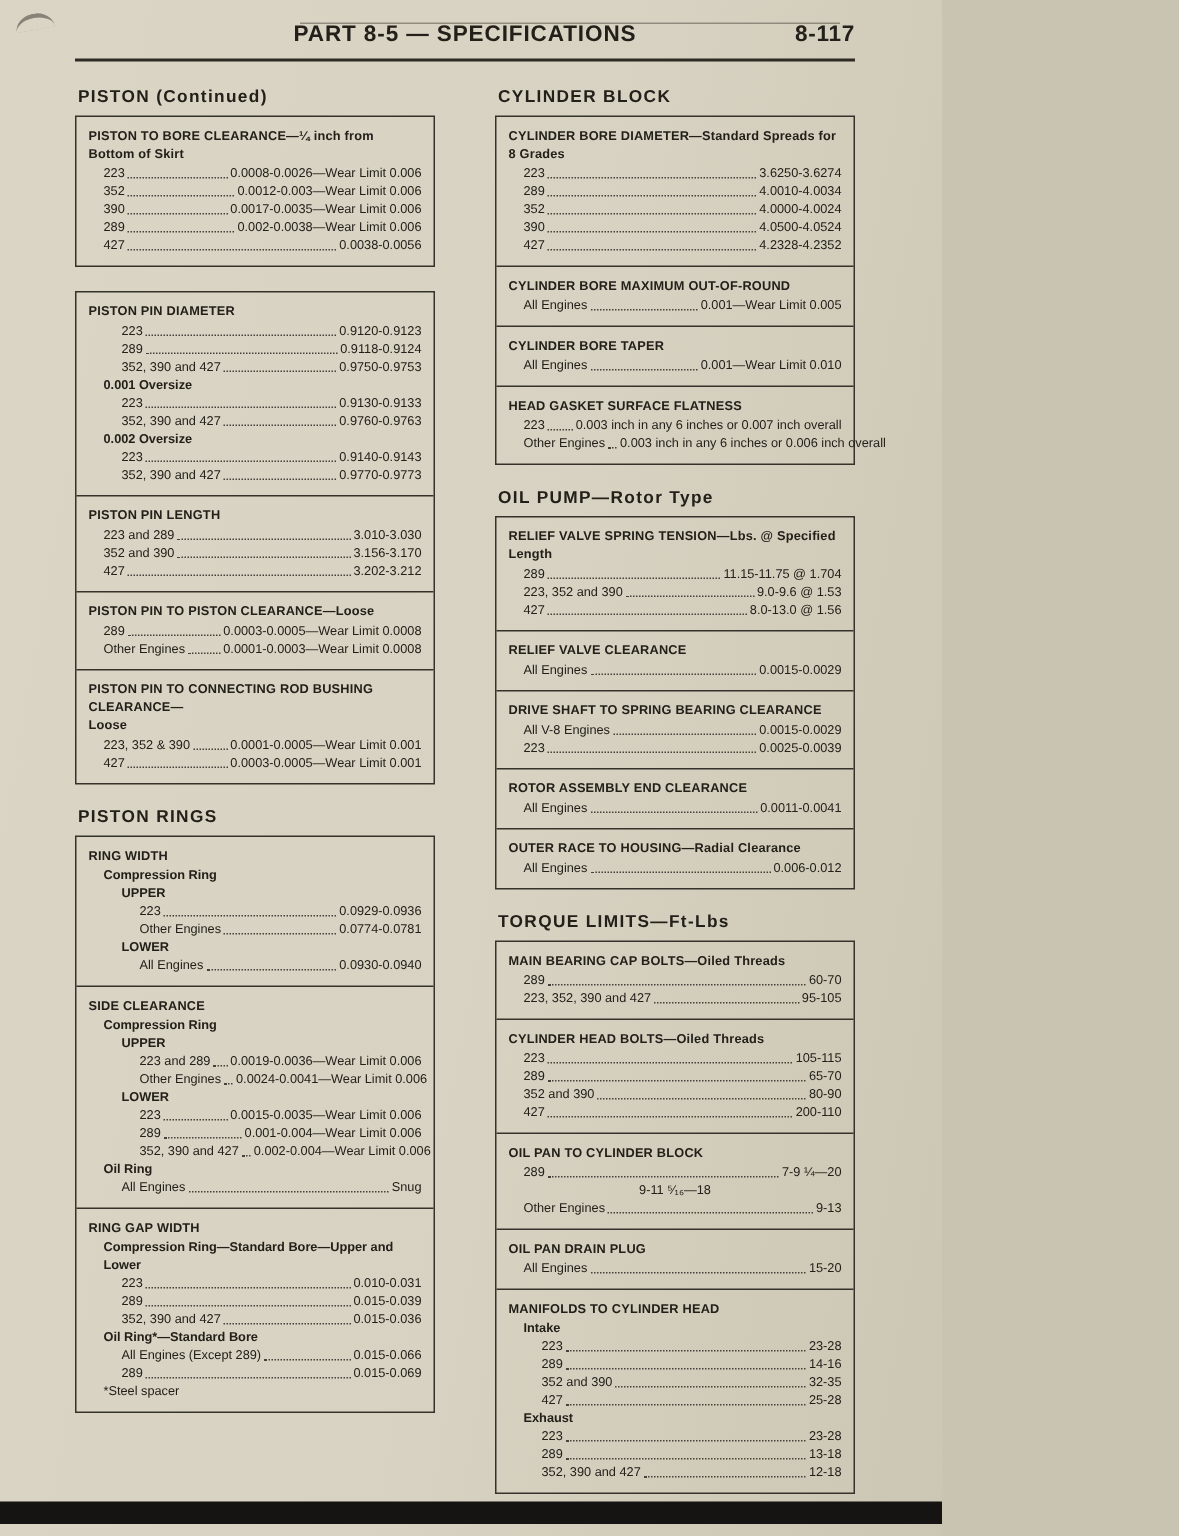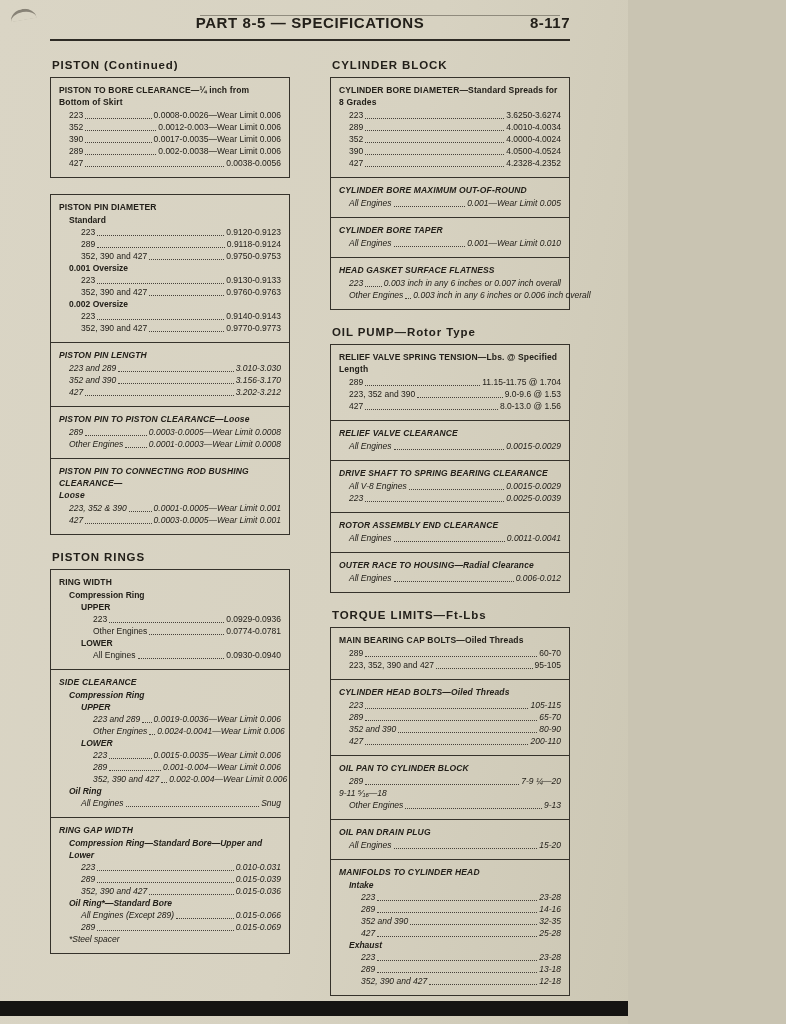--- a/index.html
+++ b/index.html
@@ -30,31 +30,31 @@
 
   .content { display:flex; gap:40px; margin-top:10px; }
   .column { flex:1 1 0; min-width:0; }
 
   .section-title { font-size:11.5px; font-weight:700; letter-spacing:.9px;
     margin:10px 0 6px 2px; }
   .spec-section:first-child .section-title { margin-top:8px; }
 
   .spec-box { border:1.5px solid #35322b; margin-bottom:16px; }
   .group { padding:6px 8px 8px; }
-  .group + .group { border-top:1.5px solid #35322b;font-style:italic; }
+  .group + .group { border-top:1.5px solid #35322b; }
 
   .group-heading { font-size:8.5px; font-weight:700; letter-spacing:.15px;
     line-height:12px; margin-bottom:1px; white-space:pre-line; }
 
   .row { display:flex; align-items:flex-end; line-height:12px; font-size:8.5px; }
   .lbl { white-space:nowrap; }
   .dots { flex:1 1 auto; min-width:6px; border-bottom:1.5px dotted #46413a;
     margin:0 2px 2px; }
   .val { white-space:nowrap; }
-  .valonly { justify-content:flex-start; }
+  .valonly { justify-content:center; }
   .subhead { font-weight:700; font-size:8.5px; line-height:12px; }
   .note { font-size:8.5px; line-height:12px; }
   .i1 { padding-left:10px; } .i2 { padding-left:22px; } .i3 { padding-left:34px; }
 
   .bottom-bar { position:absolute; left:0; bottom:8px; width:752px; height:15px;
     background:#151412; }
 </style>
 </head>
 <body>
 
@@ -103,21 +103,20 @@
                   <div class="dots"></div>
                   <div class="val">0.0038-0.0056</div>
                 </div>
               </div>
             </div>
           </div>
           <div class="spec-section">
             <div class="spec-box">
               <div class="group">
                 <div class="group-heading">PISTON PIN DIAMETER</div>
-                <div class="subhead i1">Standard</div>
                 <div class="row i2">
                   <div class="lbl">223</div>
                   <div class="dots"></div>
                   <div class="val">0.9120-0.9123</div>
                 </div>
                 <div class="row i2">
                   <div class="lbl">289</div>
                   <div class="dots"></div>
                   <div class="val">0.9118-0.9124</div>
                 </div>

